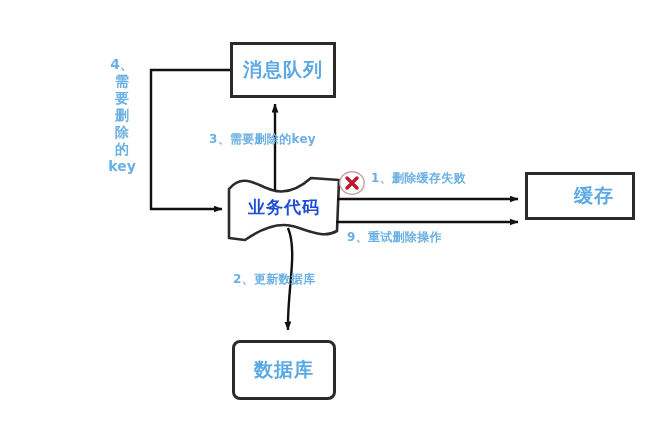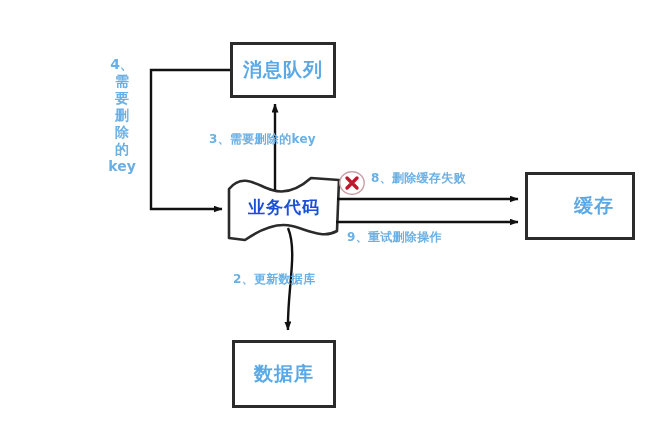--- a/index.html
+++ b/index.html
@@ -43,27 +43,28 @@
   #node-mq {
     left: 230px;
     top: 42px;
     width: 106px;
     height: 56px;
   }
   #node-db {
     left: 232px;
     top: 340px;
     width: 104px;
-    height: 68px;
+    height: 60px;
+    border-radius: 8px;
   }
   #node-cache {
     left: 525px;
     top: 172px;
     width: 110px;
-    height: 68px;
+    height: 48px;
     padding-left: 28px;
   }
   #node-biz-label {
     position: absolute;
     left: 234px;
     top: 196px;
     width: 100px;
     text-align: center;
     color: #1d4ed8;
     font-weight: bold;
@@ -170,21 +171,21 @@
     <span class="node-label">数据库</span>
   </div>
 
   <svg id="fail-icon" viewBox="0 0 28 26" xmlns="http://www.w3.org/2000/svg">
     <ellipse cx="14" cy="13" rx="12.2" ry="11.2" fill="#ffffff" stroke="#c9a0a6" stroke-width="1.4"></ellipse>
     <path d="M 9 8 L 19 18 M 19 8 L 9 18" stroke="#c0172c" stroke-width="3.4" stroke-linecap="round"></path>
   </svg>
 
   <div class="edge-label" id="label-1">2、更新数据库</div>
 
-  <div class="edge-label" id="label-2">8、删除缓存失败</div>
+  <div class="edge-label" id="label-2">1、删除缓存失败</div>
 
   <div class="edge-label" id="label-3">3、需要删除的key</div>
 
   <div class="edge-label" id="label-5">9、重试删除操作</div>
 
   <div id="label-4">
     <span>4、</span>
     <span>需</span>
     <span>要</span>
     <span>删</span>

